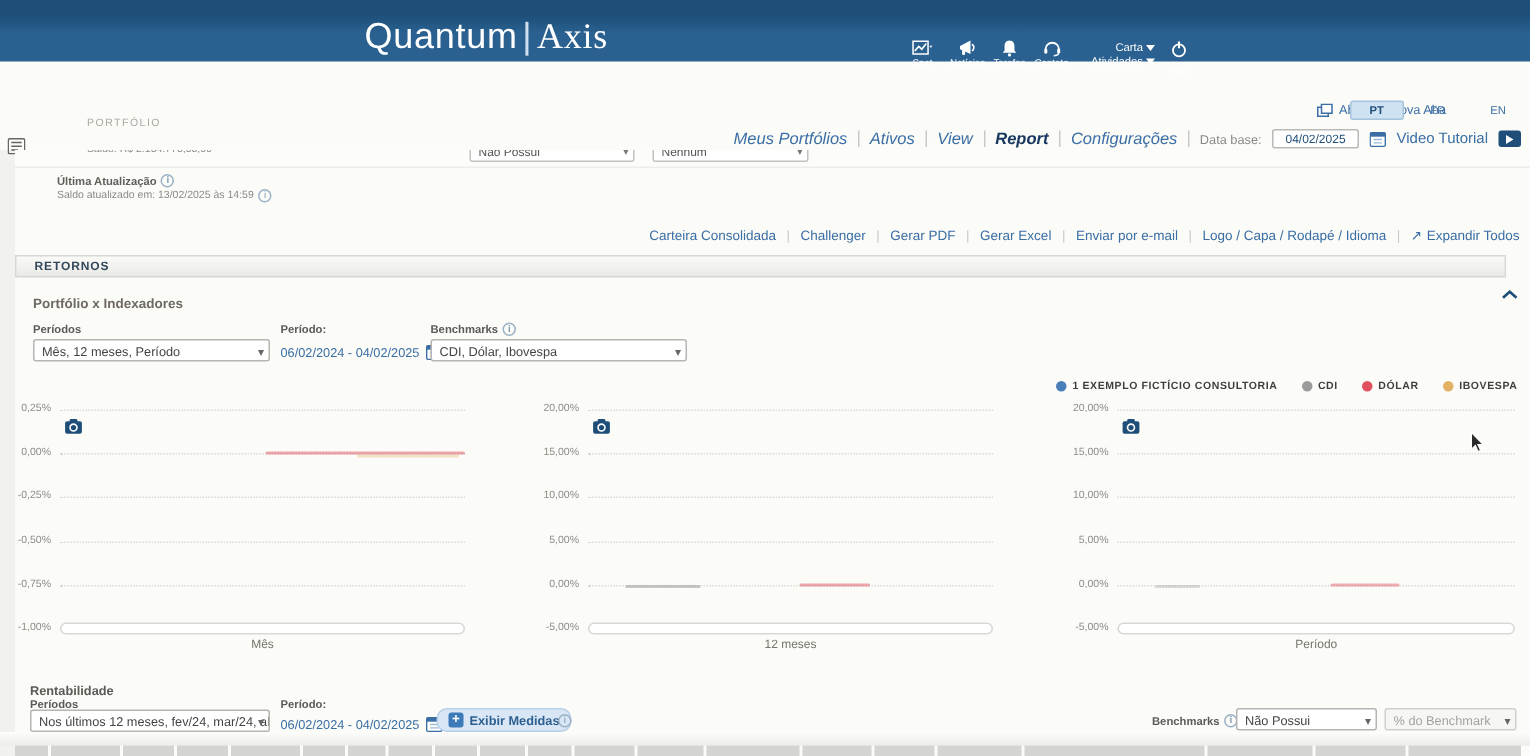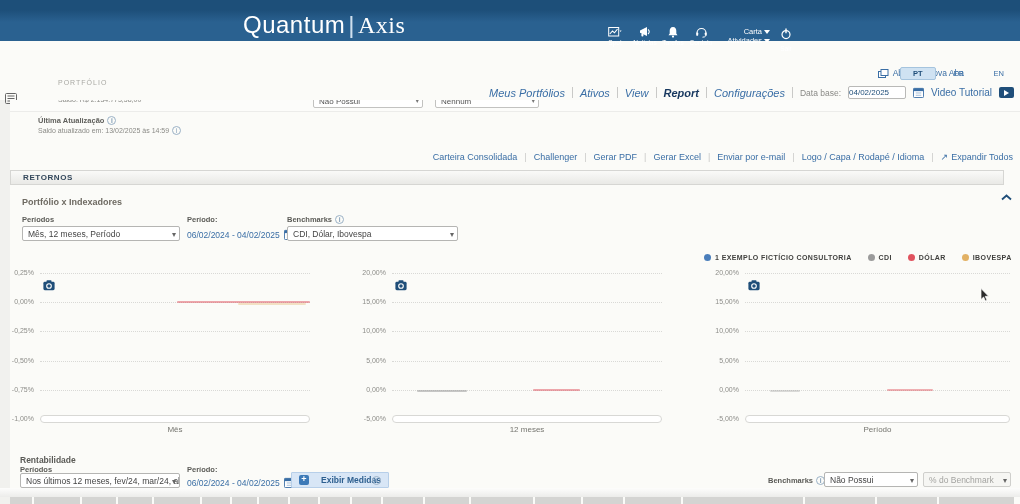--- a/index.html
+++ b/index.html
@@ -39,21 +39,21 @@
   .page-title{position:absolute;left:17px;top:88px;font-size:18px;color:#3d3d3b;}
   .newtab{position:absolute;top:68px;right:56px;display:flex;gap:4px;align-items:center;font-size:8.5px;color:#3a6ea5;cursor:pointer;}
   .langs{position:absolute;top:67px;right:4px;display:flex;gap:6px;align-items:center;font-size:7.5px;}
   .lang{color:#3a6ea5;cursor:pointer;padding:1px 12px;}
   .lang.active{background:#cfe2f2;border:1px solid #a5c4de;border-radius:2px;color:#1f4e79;font-weight:bold;}
   .pagenav{position:absolute;top:85px;right:6px;height:15px;display:flex;gap:7px;align-items:center;}
   .pagenav .nav-link{font-size:11px;color:#3a6ea5;cursor:pointer;white-space:nowrap;font-style:italic;}
   .pagenav .nav-link.active{color:#17375e;font-weight:bold;}
   .pagenav .vsep{width:1px;height:11px;background:#c9c9c7;}
   .db-label{font-size:8.5px;color:#8a8a86;}
-  .db-input{width:58px;height:13px;border:1px solid #b9b9b7;border-radius:2px;font-size:8px;color:#1f4e79;text-align:left;background:#fff;outline:none;padding:0;}
+  .db-input{width:58px;height:13px;border:1px solid #b9b9b7;border-radius:2px;font-size:8px;color:#1f4e79;text-align:center;background:#fff;outline:none;padding:0;}
   .vt-link{font-size:10px;color:#3a6ea5;cursor:pointer;white-space:nowrap;}
   .play-btn{width:15px;height:11px;background:#1f4e79;border-radius:2px;display:flex;align-items:center;justify-content:center;cursor:pointer;}
   .play-btn::after{content:"";width:0;height:0;border-left:5px solid #fff;border-top:3px solid transparent;border-bottom:3px solid transparent;}
 
   
   .clipped-row{position:absolute;left:10px;top:100px;width:1010px;height:12px;overflow:hidden;background:#fcfcfa;border-bottom:1px solid #ececea;}
   .clipped-row .ltext{position:absolute;left:48px;top:-4px;font-size:7px;color:#8a8a86;white-space:nowrap;}
   .mini-select{position:absolute;top:-8px;height:16px;background:#fff;border:1px solid #c2c2c0;border-radius:2px;font-size:8px;color:#555;padding:4px 14px 0 5px;}
   .mini-select::after{content:"\25BE";position:absolute;right:3px;top:4px;font-size:7px;color:#777;}
 
@@ -89,21 +89,21 @@
   .leg-label{font-size:7px;font-weight:bold;color:#3f3f3d;letter-spacing:.4px;}
   .gridline{position:absolute;border-top:1px dotted #d9d9d6;height:0;}
   .ytick{position:absolute;font-size:7px;color:#8d8d89;text-align:right;}
   .xlabel{position:absolute;font-size:8px;color:#75756f;text-align:center;}
   .navigator{position:absolute;height:8px;border:1px solid #d8d8d5;border-radius:4px;background:#fff;cursor:ew-resize;}
   .seg{position:absolute;height:2px;border-radius:1px;}
   .camera{position:absolute;cursor:pointer;}
 
   
   .rent-title{position:absolute;left:20px;top:455px;font-size:8.5px;font-weight:bold;color:#5a5a56;}
-  .exibir-btn{position:absolute;left:291px;top:472px;height:16px;background:#d8e6f6;border:1px solid #b7cfe9;border-radius:1px;display:flex;gap:12px;align-items:center;padding:0 7px;cursor:pointer;}
+  .exibir-btn{position:absolute;left:291px;top:472px;height:16px;background:#d8e6f6;border:1px solid #b7cfe9;border-radius:7px;display:flex;gap:4px;align-items:center;padding:0 7px;cursor:pointer;}
   .exibir-btn .plus{width:10px;height:10px;background:#3d7ab8;border-radius:2px;color:#fff;font-size:9px;line-height:9px;text-align:center;font-weight:bold;}
   .exibir-btn .plus::after{content:"+";}
   .exibir-btn .lbl{font-size:8.5px;font-weight:bold;color:#2d5f8f;}
 
   
   .bottom-grad{position:absolute;left:0;top:488px;width:1020px;height:9px;background:linear-gradient(180deg,#fdfdfc,#ececea);}
   .cells-row{position:absolute;left:10px;top:497px;height:7px;display:flex;gap:2px;}
   .cells-row .cell{background:#d4d4d2;height:7px;}
 
   .cursor{position:absolute;left:980px;top:288px;pointer-events:none;}

